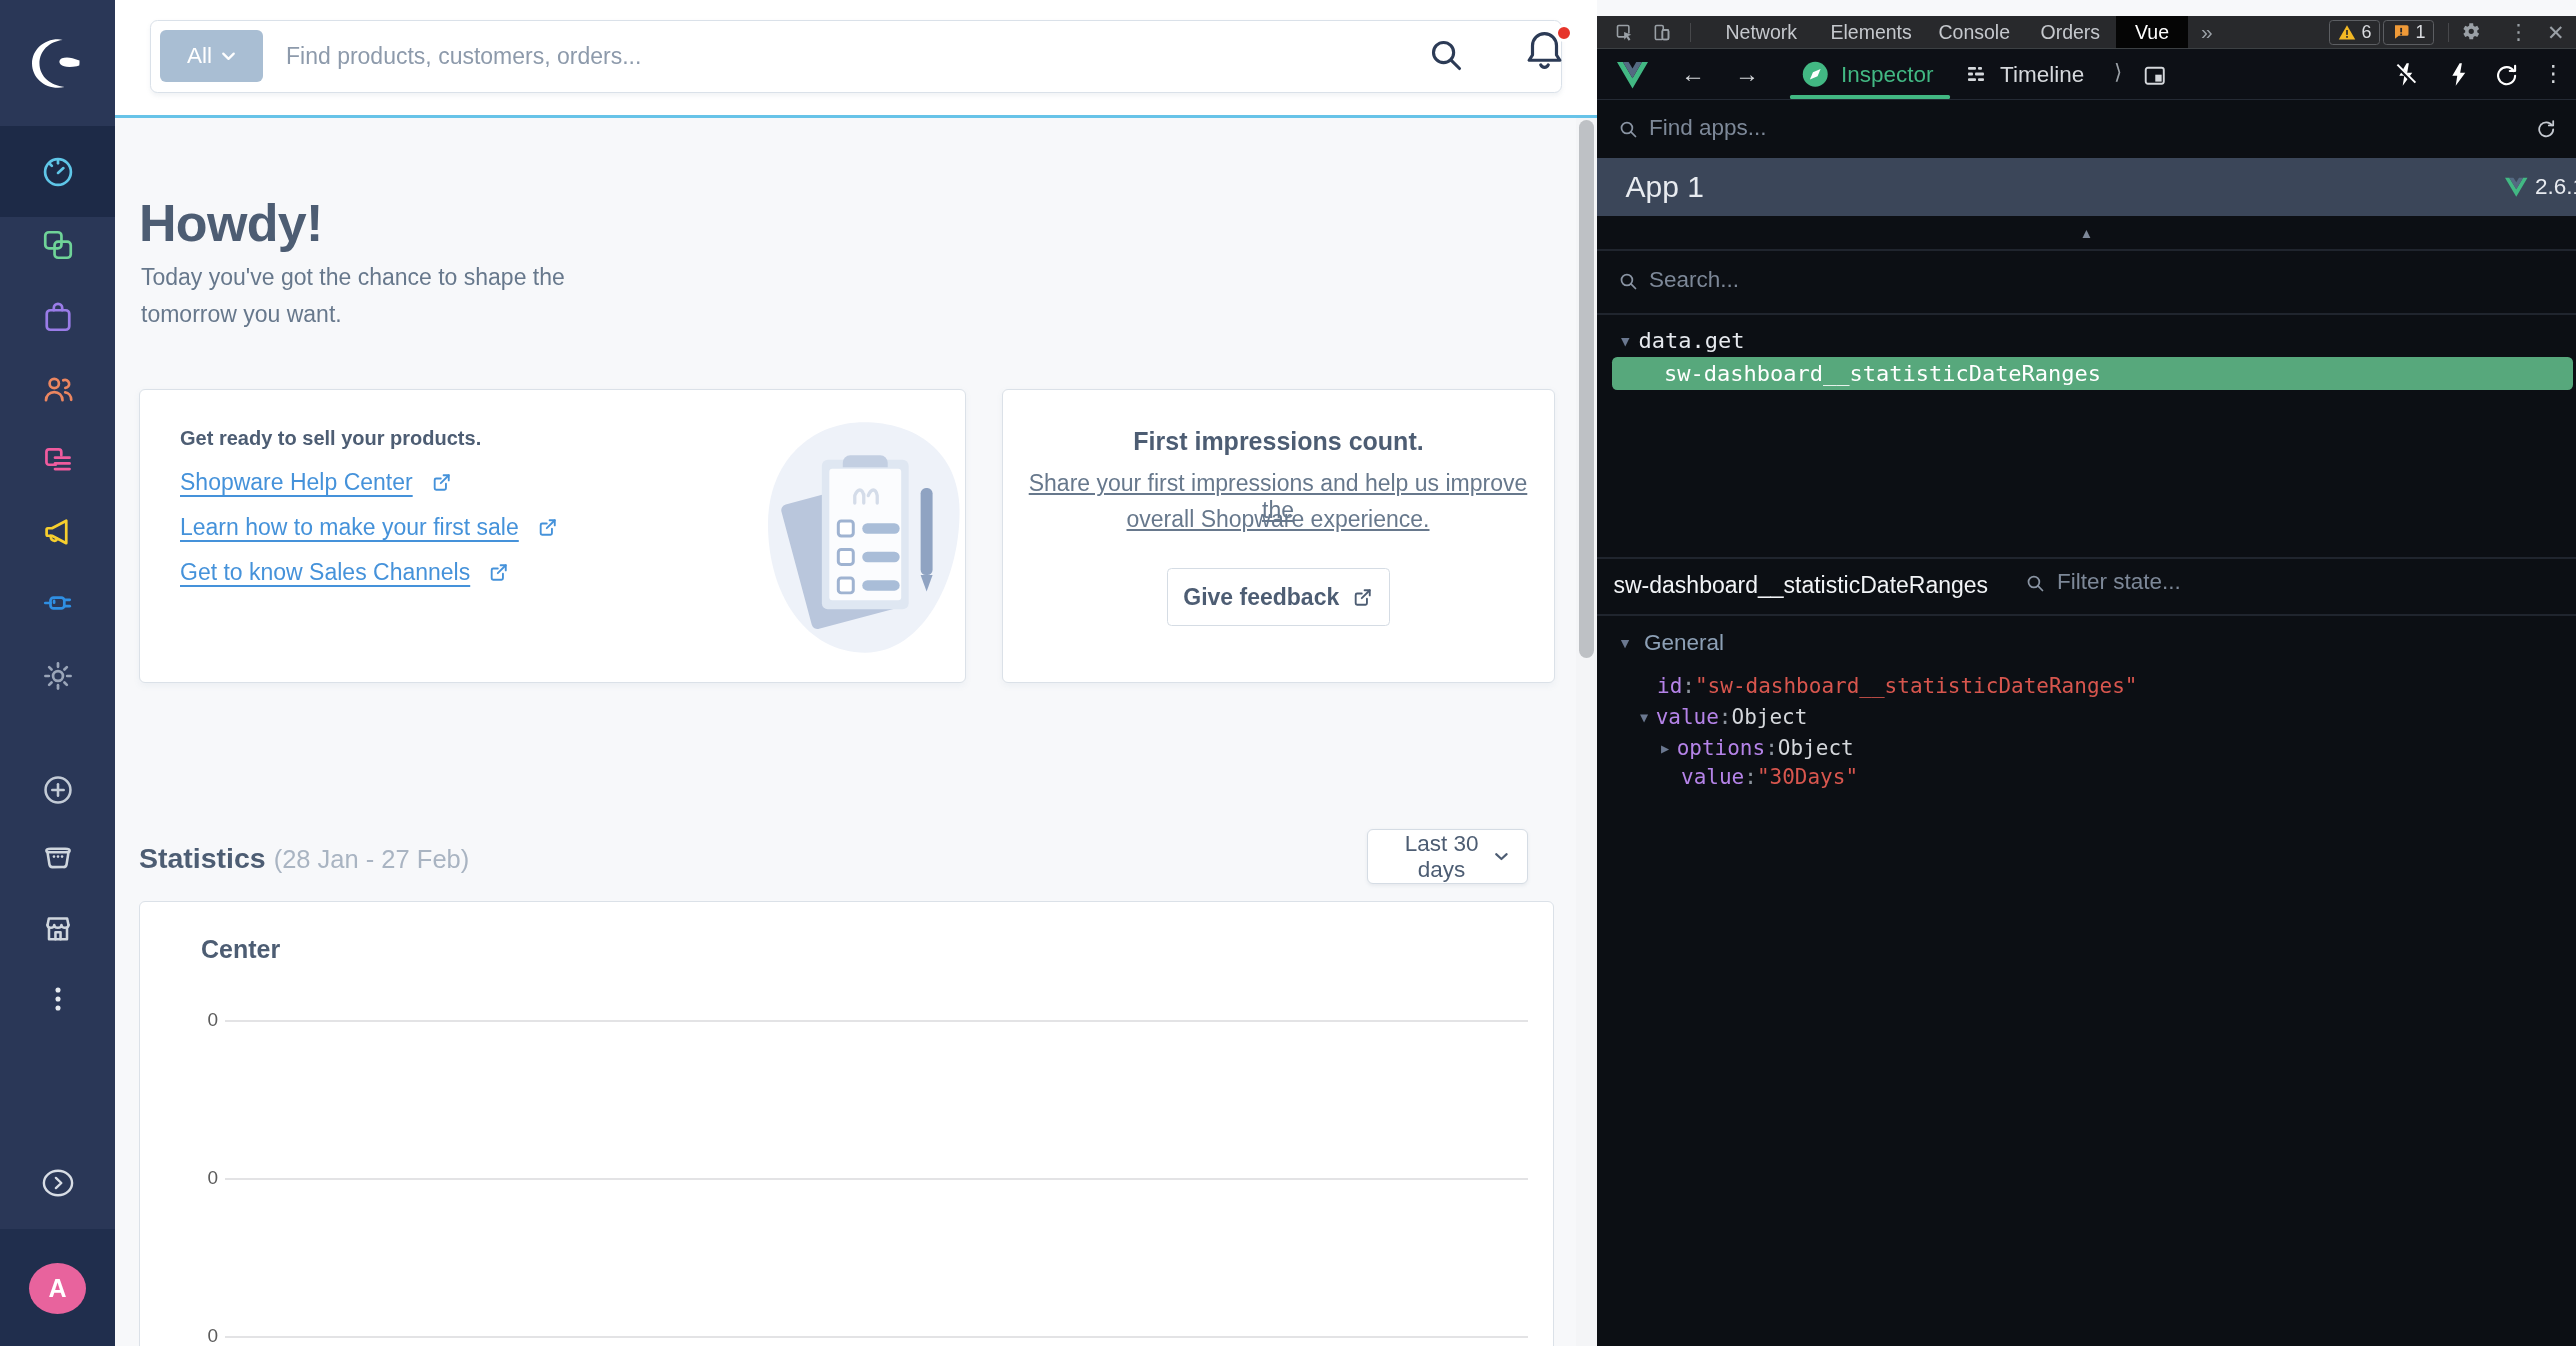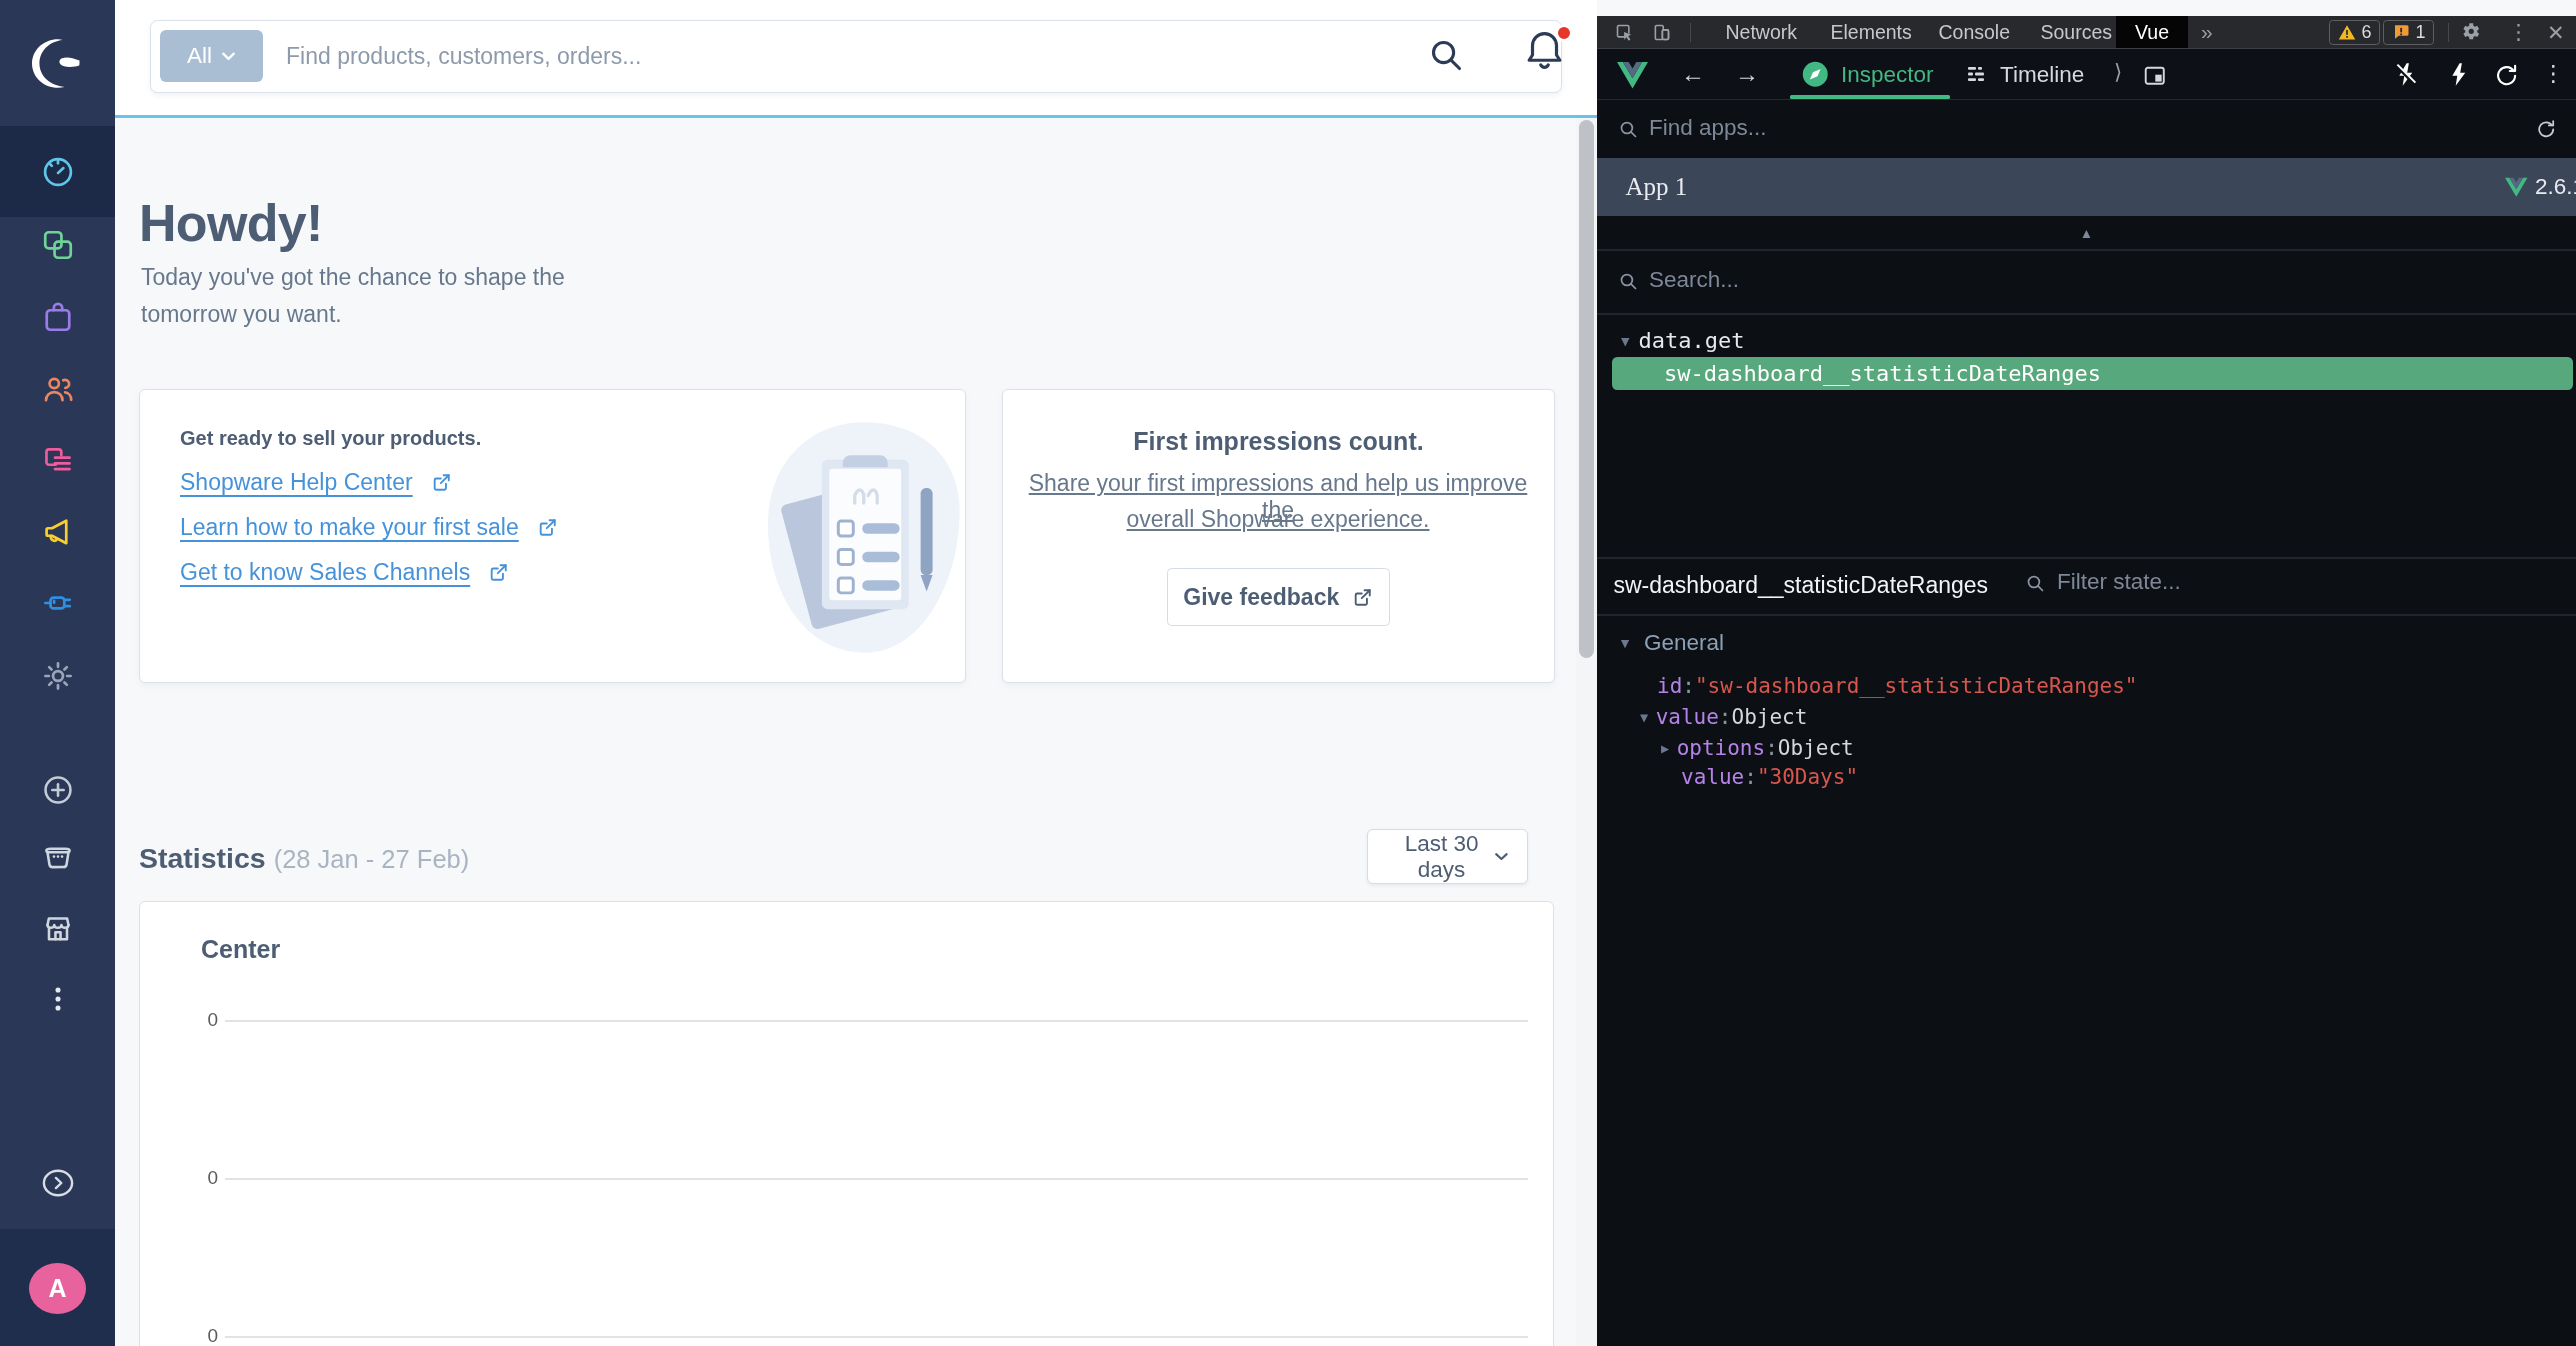--- a/index.html
+++ b/index.html
@@ -76,21 +76,21 @@
   .vt-tab-label { position:absolute; top:12.7px; font-size:22.5px; color:#d5d8dc; cursor:pointer; }
   .inspector-label { color:#42b883; }
   .inspector-underline { position:absolute; left:193px; top:46px; width:160px; height:3.7px; background:#42b883; border-radius:1.5px; }
   .vt-arrow { position:absolute; top:10.5px; font-size:24px; color:#d5d8dc; cursor:pointer; }
 
   .dt-row-divider { position:absolute; left:0; width:979px; height:1.5px; background:#20252e; }
   .dt-input { border:none; outline:none; background:transparent; font-family:inherit; font-size:22.5px; color:#cfd4dc; }
   .dt-input::placeholder { color:#7d8898; opacity:1; }
   .dt-mag { position:absolute; width:21px; height:21px; color:#8a94a3; }
   .app-row { position:absolute; left:0; top:142px; width:979px; height:58px; background:#3b4659; display:flex; align-items:center; cursor:pointer; }
-  .app-name { position:absolute; left:28.5px; font-size:25px; color:#e8ebf0;font-family:Liberation Serif, serif; }
+  .app-name { position:absolute; left:28.5px; font-size:30px; color:#e8ebf0; }
   .app-ver { position:absolute; left:908px; font-size:22.5px; color:#e8ebf0; display:flex; align-items:center; gap:7.5px; }
   .hint-up { position:absolute; left:0; top:210px; width:979px; text-align:center; font-size:13.5px; color:#7d8898; }
 
   .mono { font-family:"DejaVu Sans Mono", monospace; }
   .tree-group { position:absolute; left:24px; top:312px; font-size:22px; color:#e6e9ee; display:flex; align-items:center; gap:9px; cursor:pointer; }
   .tri { color:#6b7890; font-size:14.2px; }
   .tree-selected { position:absolute; left:15px; top:341px; width:961px; height:33px; background:#57a87c; border-radius:5.2px; display:flex; align-items:center; cursor:pointer; }
   .tree-selected span { margin-left:52px; font-size:22px; color:#ffffff; }
 
   .pane-title { position:absolute; left:16.5px; top:556px; font-size:23px; color:#f2f4f7; }
@@ -347,21 +347,21 @@
       <div class="chrome-tab" style="left:115px">
           <span>Network</span>
         </div>
       <div class="chrome-tab" style="left:220px">
           <span>Elements</span>
         </div>
       <div class="chrome-tab" style="left:328px">
           <span>Console</span>
         </div>
       <div class="chrome-tab" style="left:430px">
-          <span>Sources</span>
+          <span>Orders</span>
         </div>
       <div class="chrome-tab active" style="left:519px; width:72px">
           <span>Vue</span>
         </div>
       <div class="more-tabs" style="left:604px">
           <span>»</span>
         </div>
 
       <div class="badge" style="left:732px">
         <svg width="18" height="16.5" viewBox="0 0 24 22">

